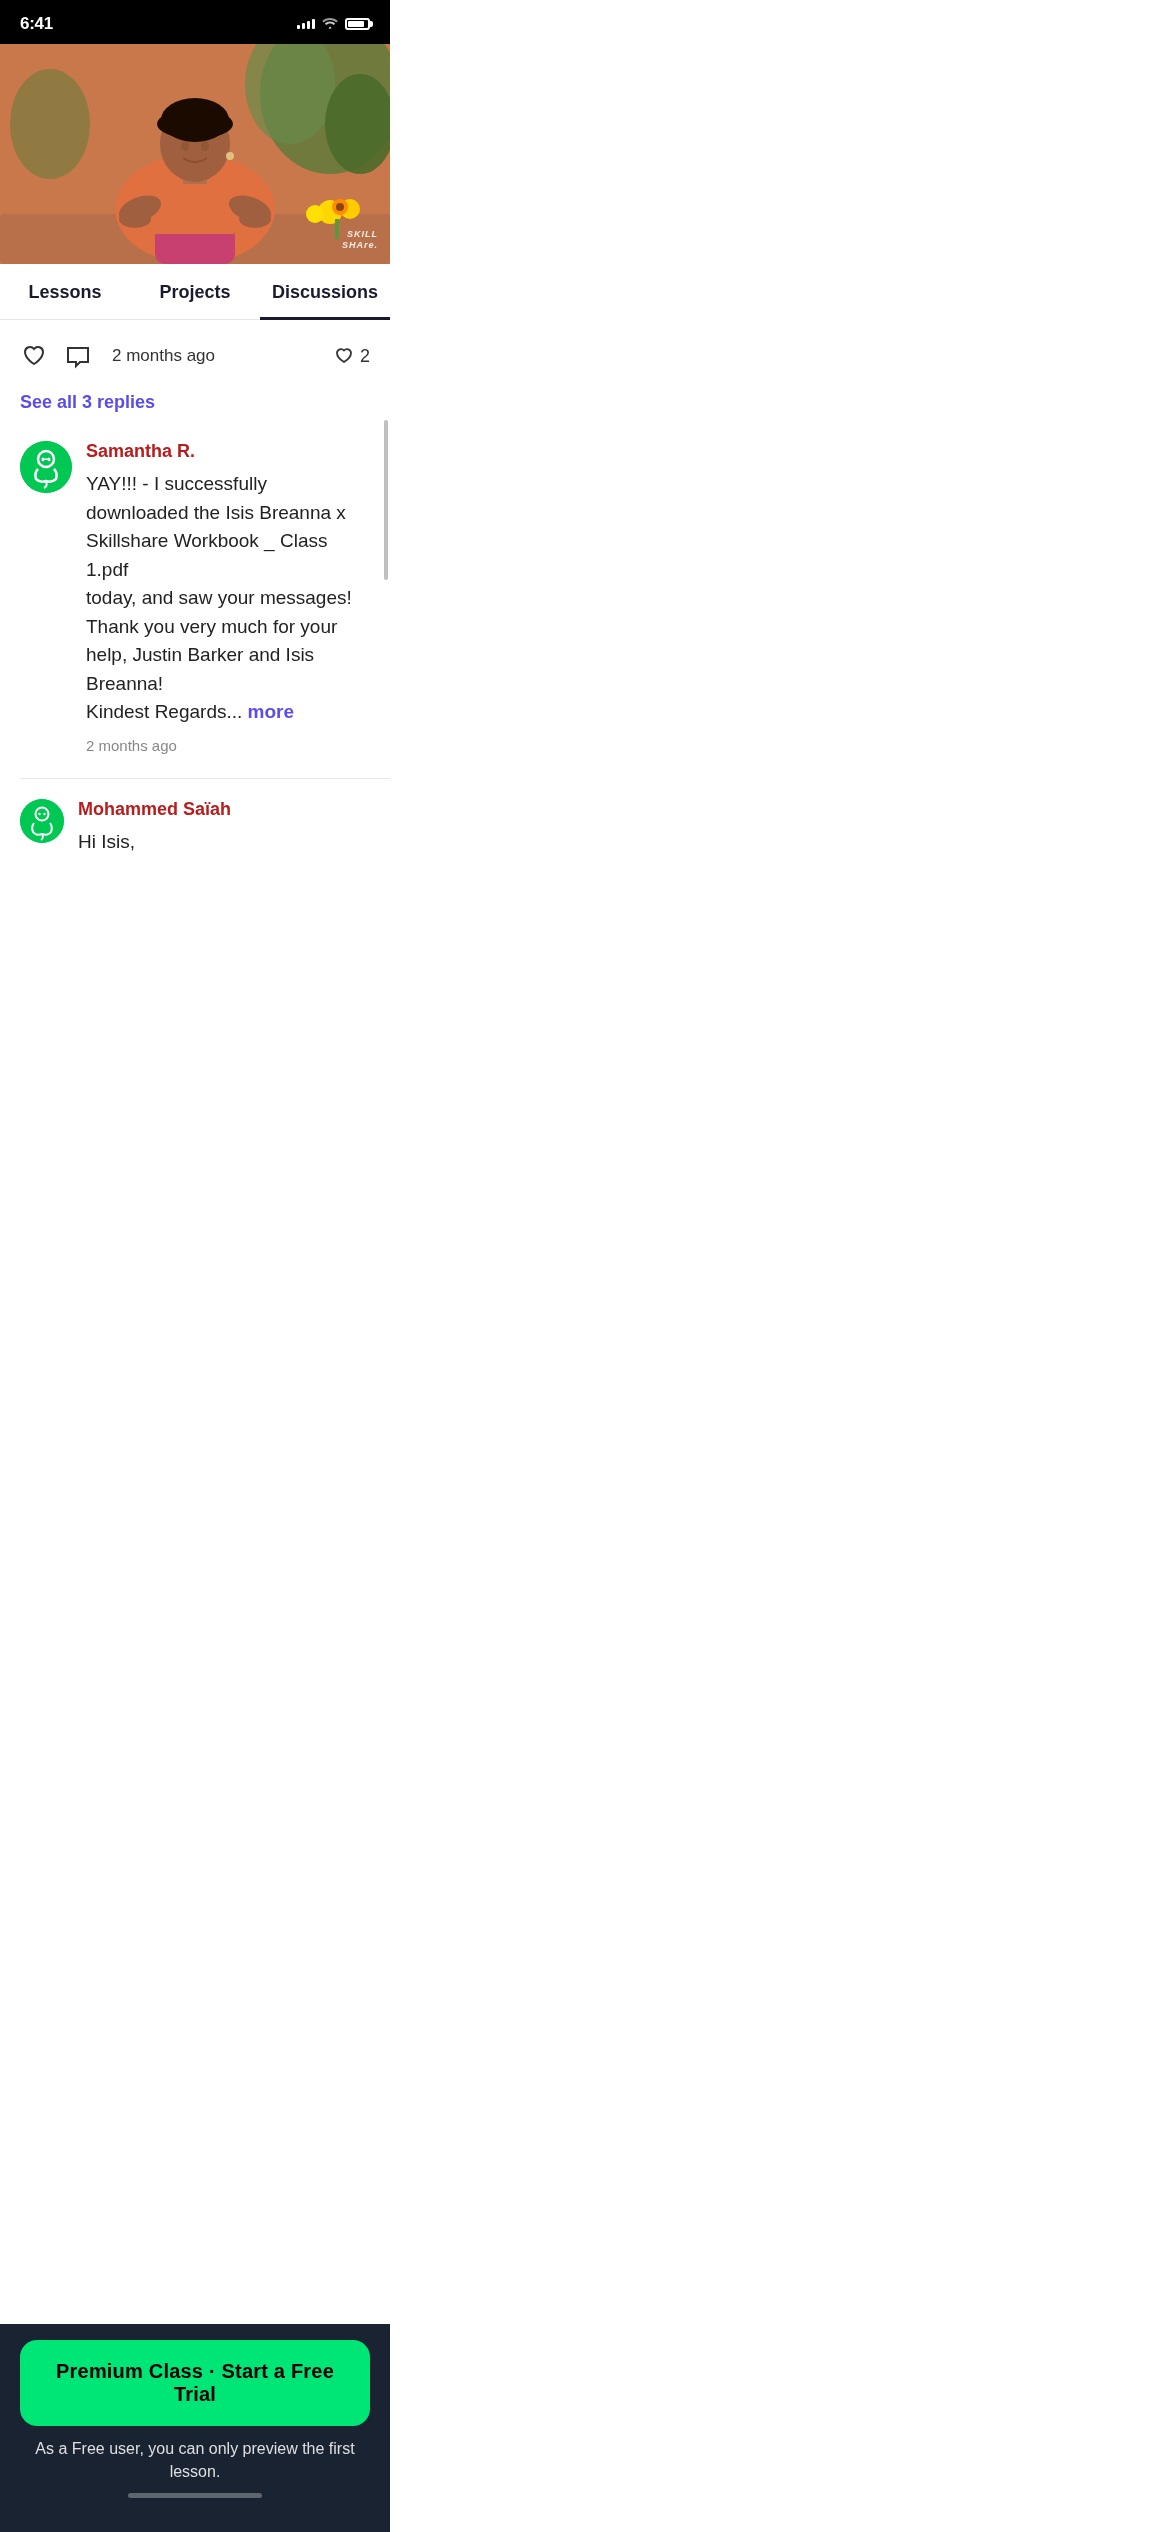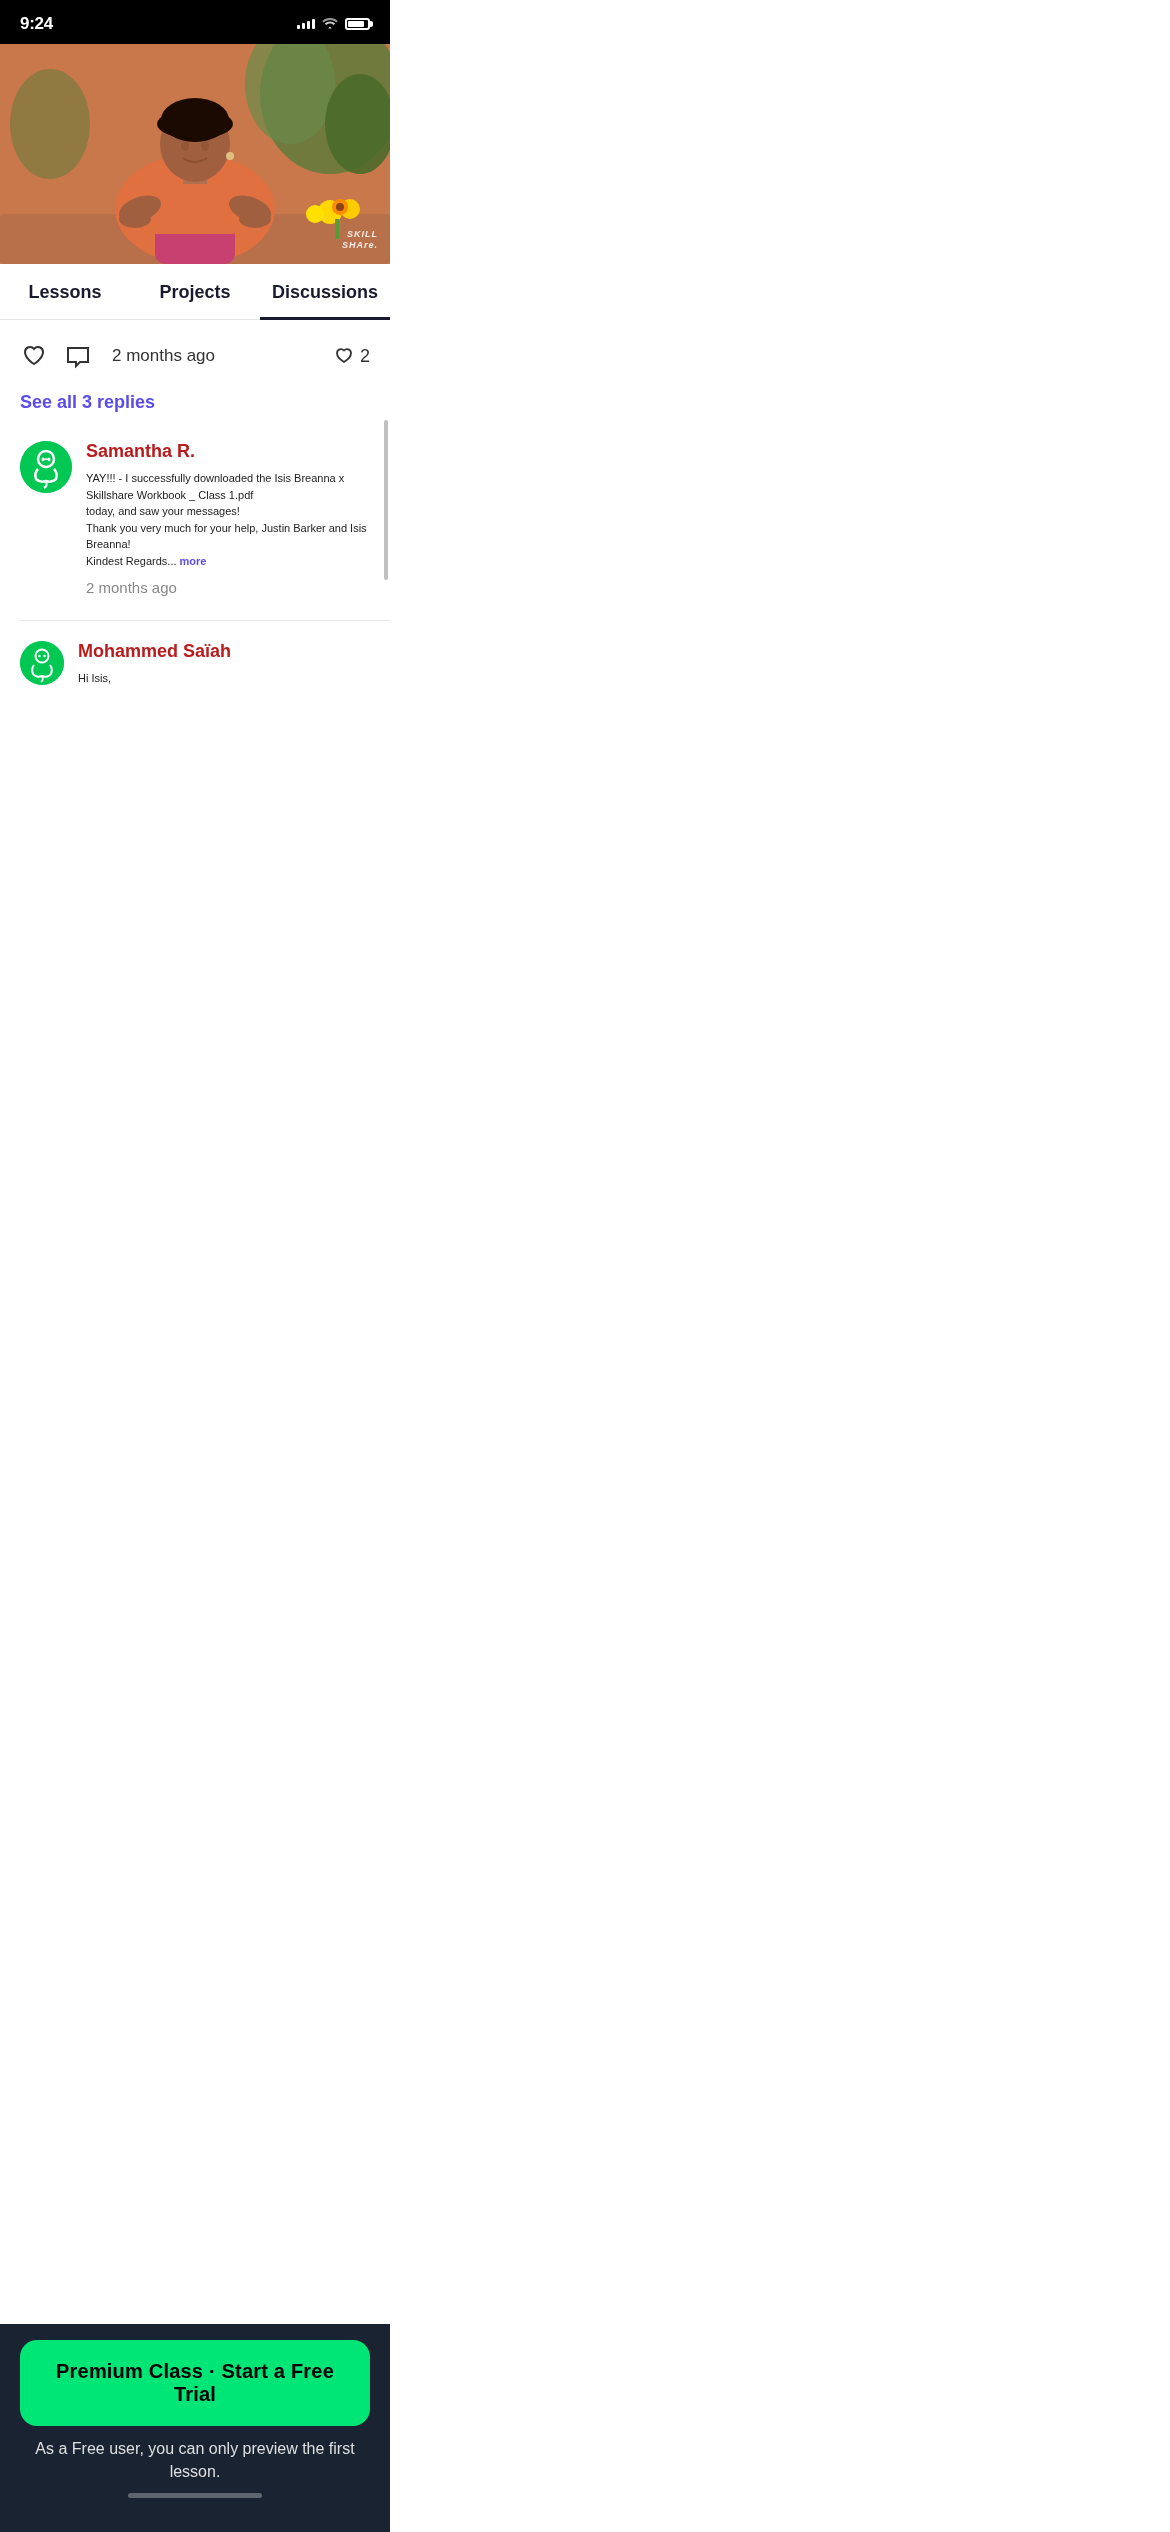--- a/index.html
+++ b/index.html
@@ -241,21 +241,21 @@
     .comment-body {
       flex: 1;
     }
     .commenter-name {
       font-size: 18px;
       font-weight: 700;
       color: #b91c1c;
       margin-bottom: 8px;
     }
     .comment-text {
-      font-size: 11px;
+      font-size: 19px;
       line-height: 1.5;
       color: #222;
       margin-bottom: 10px;
     }
     .comment-text .more-link {
       color: #5b4de8;
       font-weight: 600;
       text-decoration: none;
     }
     .comment-timestamp {
@@ -322,21 +322,21 @@
       width: 4px;
       height: 160px;
       background: #c0c0c0;
       border-radius: 2px;
     }
   </style>
 </head>
 <body>
 
 <div class="status-bar">
-  <span class="status-time">9:24</span>
+  <span class="status-time">6:41</span>
   <div class="status-icons">
     <div class="signal-bars">
       <div class="signal-bar" style="height:4px;"></div>
       <div class="signal-bar" style="height:6px;"></div>
       <div class="signal-bar" style="height:8px;"></div>
       <div class="signal-bar" style="height:10px;"></div>
     </div>
     <span class="wifi-icon">
       <svg width="18" height="13" viewBox="0 0 18 13" fill="white">
         <path d="M9 10.5l1.5 2h-3l1.5-2z"></path>

